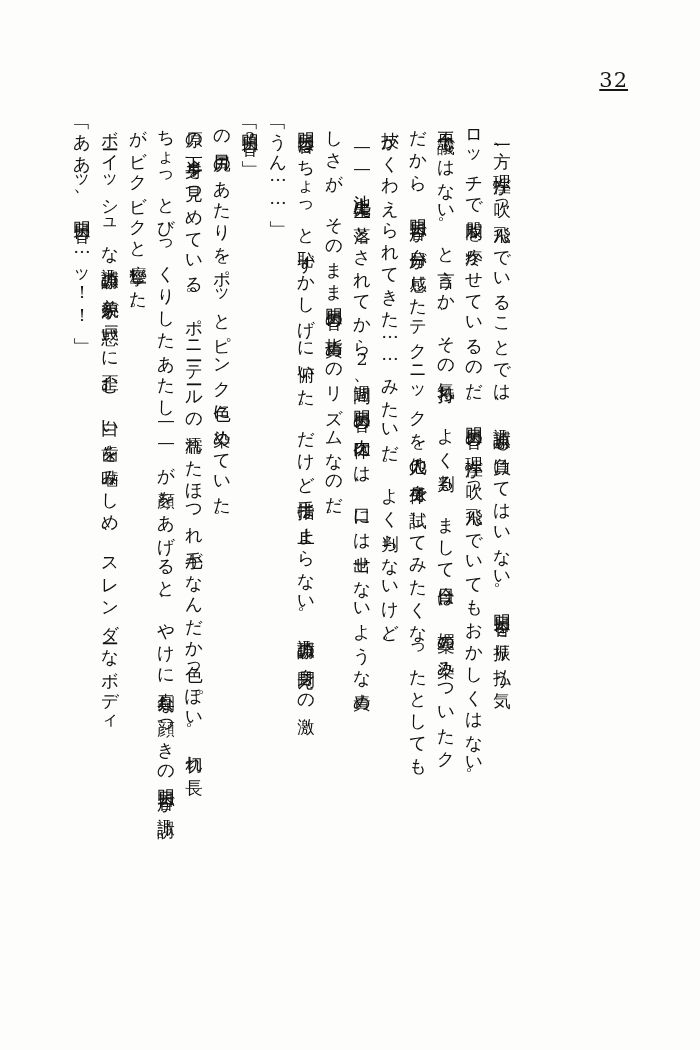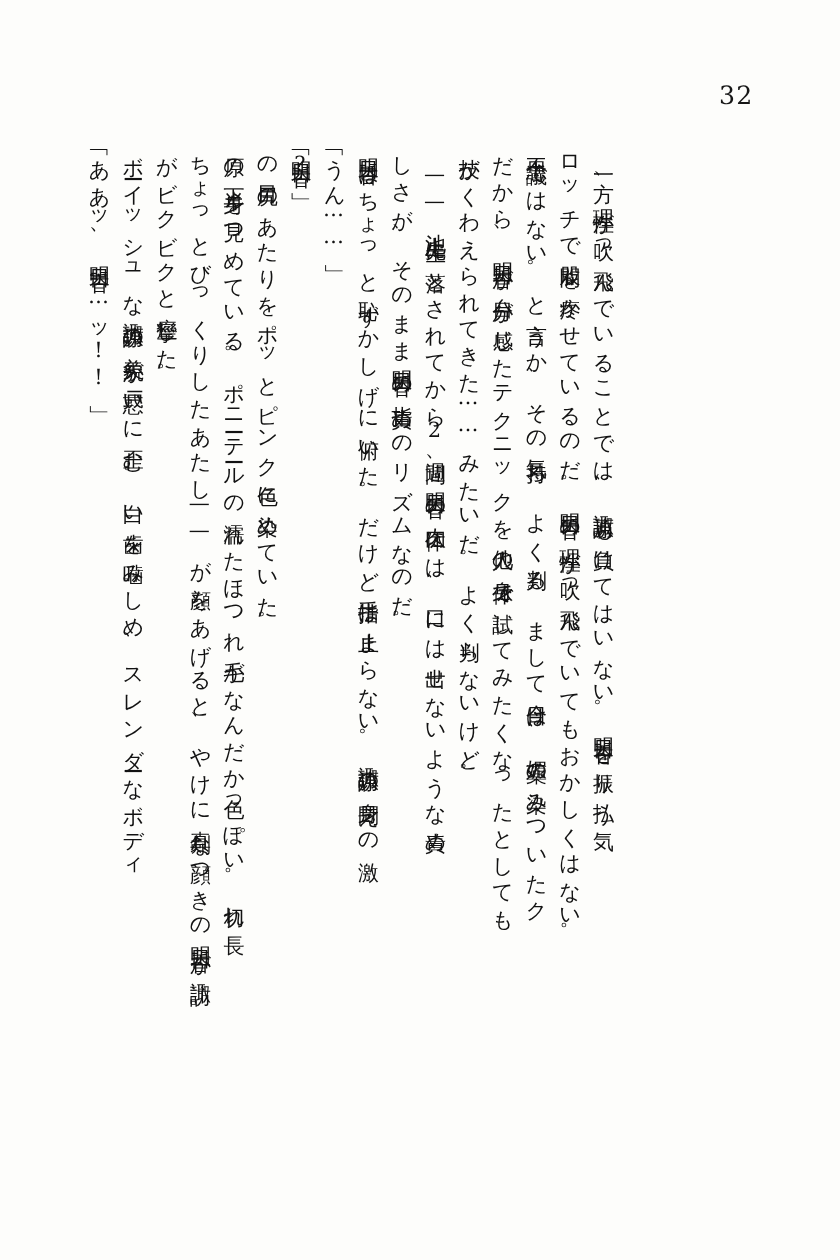--- a/index.html
+++ b/index.html
@@ -17,20 +17,21 @@
     color: #111111;
   }
   .page-number {
     position: absolute;
     top: 68px;
     right: 72px;
     font-size: 21px;
     letter-spacing: 1px;
     color: #161616;
     font-family: "DejaVu Serif", "Liberation Serif", serif;
+    text-decoration: underline;
   }
   .text-body {
     position: absolute;
     top: 118px;
     right: 78px;
     height: 880px;
     width: 560px;
     display: flex;
     flex-direction: row;
     justify-content: flex-start;

